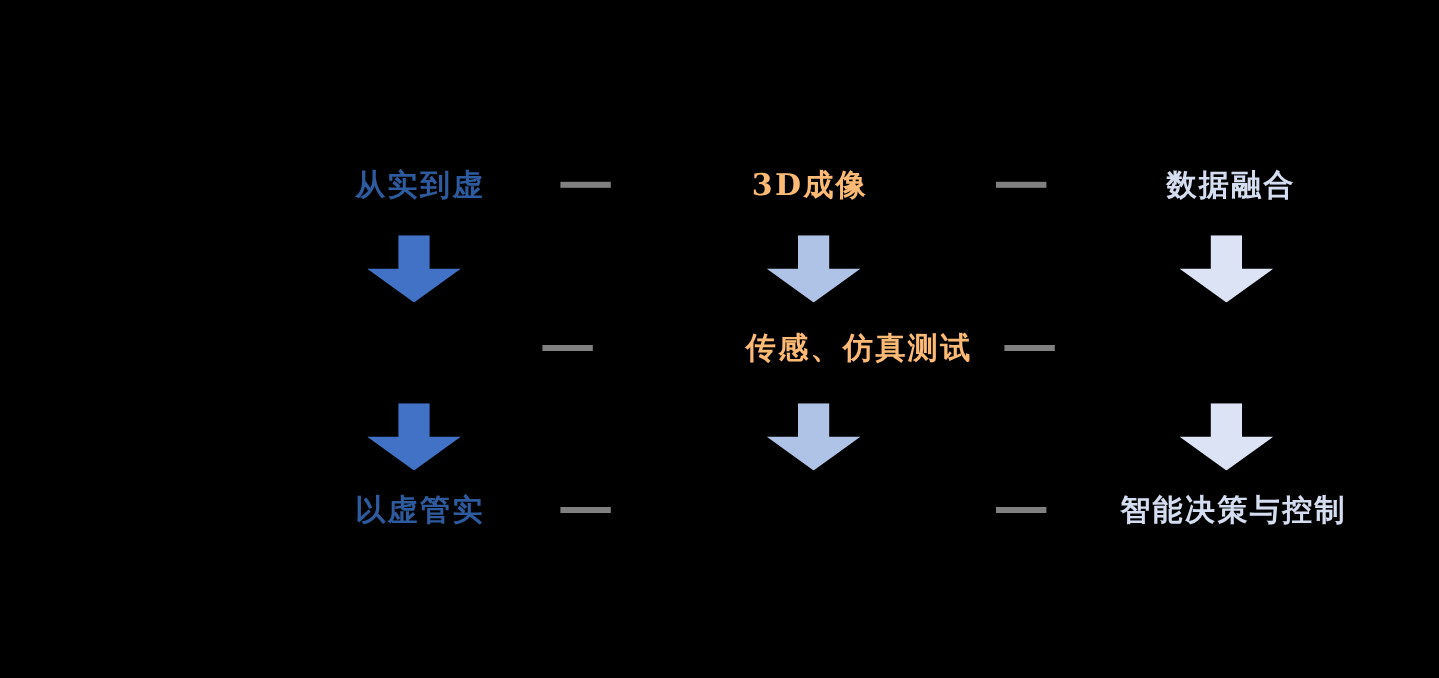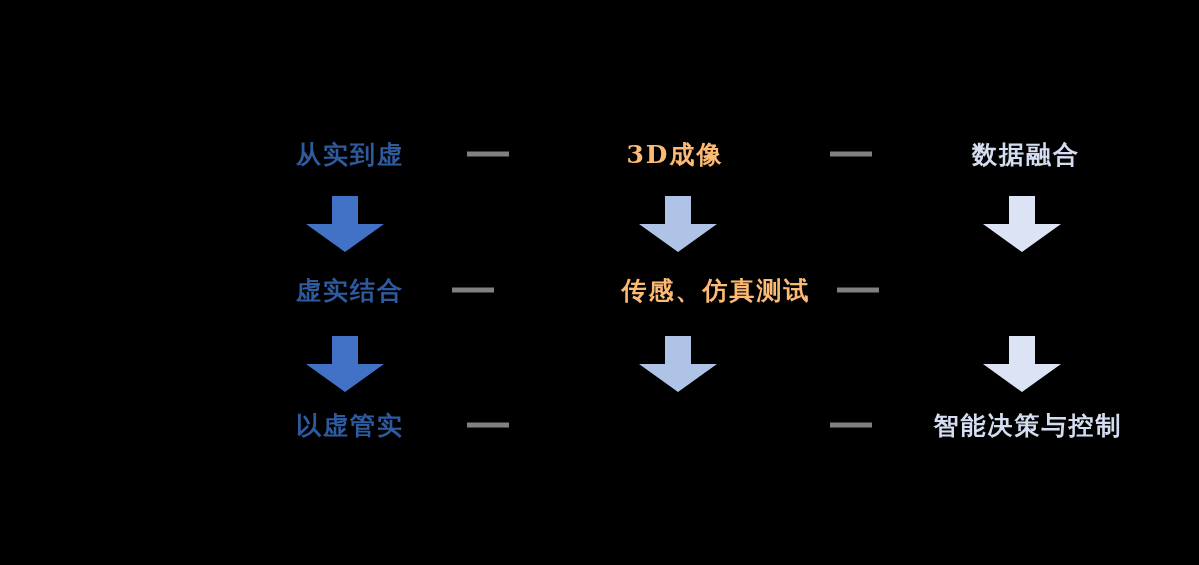--- a/index.html
+++ b/index.html
@@ -88,21 +88,20 @@
       <polygon class="a-tier-2" points="26,0 52,0 52,28 78,28 39,56 0,28 26,28"></polygon>
     </svg>
   </div>
 
   <div class="arrow" style="left:1022px; top:224px;">
     <svg viewBox="0 0 78 56" xmlns="http://www.w3.org/2000/svg" aria-hidden="true">
       <polygon class="a-tier-3" points="26,0 52,0 52,28 78,28 39,56 0,28 26,28"></polygon>
     </svg>
   </div>
 
-  <div class="cell tier-1" style="left:350px; top:290px;">虚实结合</div>
 
   <div class="dash" style="left:473px; top:290px;"></div>
 
   <div class="cell tier-2" style="left:672px; top:290px;margin-left:44px;">传感、仿真测试</div>
 
   <div class="dash" style="left:858px; top:290px;"></div>
 
 
   <div class="arrow" style="left:345px; top:364px;">
     <svg viewBox="0 0 78 56" xmlns="http://www.w3.org/2000/svg" aria-hidden="true">

